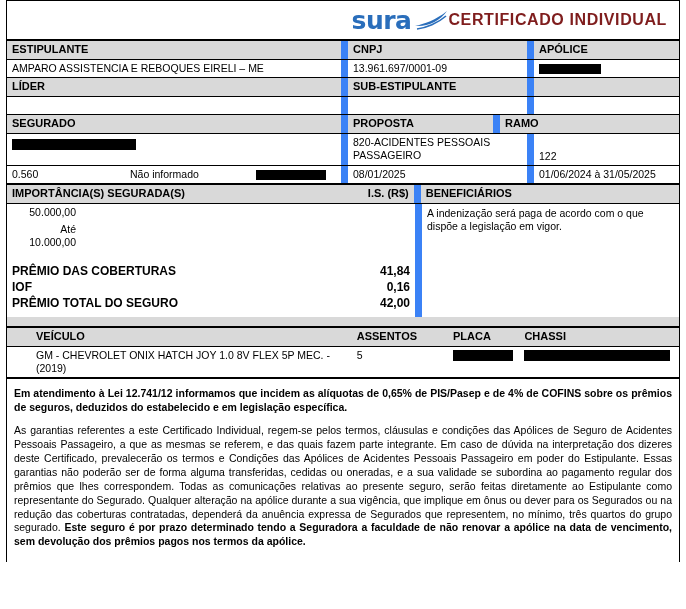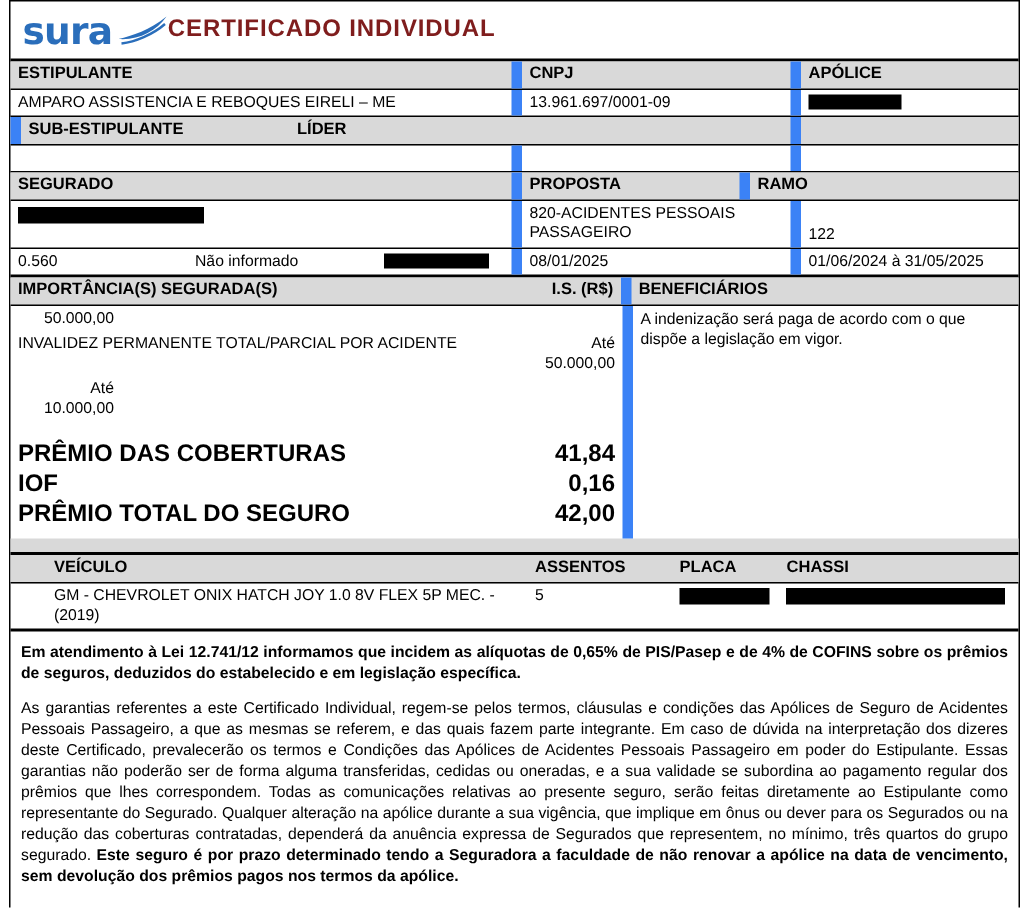--- a/index.html
+++ b/index.html
@@ -25,21 +25,21 @@
     border-left: 1px solid #000;
     border-right: 1px solid #000;
     border-top: 1px solid #000;
     box-sizing: border-box;
     width: 674px;
   }
   
   .header {
     display: flex;
     align-items: center;
-    justify-content: flex-start;
+    justify-content: flex-end;
     height: 40px;
     border-bottom: 2px solid #000;
     padding: 4px 8px;
     box-sizing: border-box;
   }
   .logo-wrap {
     display: flex;
     align-items: center;
     gap: 2px;
   }
@@ -97,21 +97,21 @@
   .small {
     font-size: 10.5px;
   }
   
   .cov-col-a { width: 334px; }
   .cov-col-b { width: 74px; text-align: right; }
   .cov-col-c { width: 266px; }
   .tot-row {
     display: flex;
     font-weight: bold;
-    font-size: 16px;
+    font-size: 12px;
   }
   .tot-label { width: 334px; padding: 1px 5px; box-sizing: border-box; }
   .tot-val { width: 74px; text-align: right; padding: 1px 5px; box-sizing: border-box; }
   
   .v1 { width: 334px; margin-left: 24px; }
   .v2 { width: 100px; }
   .v3 { width: 74px; }
   .v4 { width: 166px; }
   
   .legal {
@@ -152,22 +152,22 @@
       <div class="cell c2 bl">CNPJ</div>
       <div class="cell c3 bl">APÓLICE</div>
     </div>
     <div class="row bb">
       <div class="cell c1 small">AMPARO ASSISTENCIA E REBOQUES EIRELI – ME</div>
       <div class="cell c2 bl small">13.961.697/0001-09</div>
       <div class="cell c3 bl small"><span class="redact" style="width:62px;"></span></div>
     </div>
 
     <div class="row band bb">
+      <div class="cell c1">LÍDER</div>
       <div class="cell c2 bl">SUB-ESTIPULANTE</div>
-      <div class="cell c1">LÍDER</div>
       <div class="cell c3 bl"></div>
     </div>
     <div class="row bb">
       <div class="cell c1 small"></div>
       <div class="cell c2 bl small"></div>
       <div class="cell c3 bl small">&nbsp;</div>
     </div>
 
     <div class="row band bb">
       <div class="cell c1">SEGURADO</div>
@@ -193,24 +193,20 @@
       <div class="cell cov-col-b">I.S. (R$)</div>
       <div class="cell cov-col-c bl">BENEFICIÁRIOS</div>
     </div>
 
     <div class="row">
       <div style="width:408px;">
         <div class="row">
           <div class="cell cov-col-b small">50.000,00</div>
         </div>
         <div class="row">
-          <div class="cell cov-col-a small">INVALIDEZ PERMANENTE TOTAL/PARCIAL POR ACIDENTE</div>
-          <div class="cell cov-col-b small">Até 50.000,00</div>
-        </div>
-        <div class="row">
           <div class="cell cov-col-b small">Até 10.000,00</div>
         </div>
         <div style="height:12px;"></div>
         <div class="tot-row">
           <div class="tot-label">PRÊMIO DAS COBERTURAS</div>
           <div class="tot-val">41,84</div>
         </div>
         <div class="tot-row">
           <div class="tot-label">IOF</div>
           <div class="tot-val">0,16</div>

